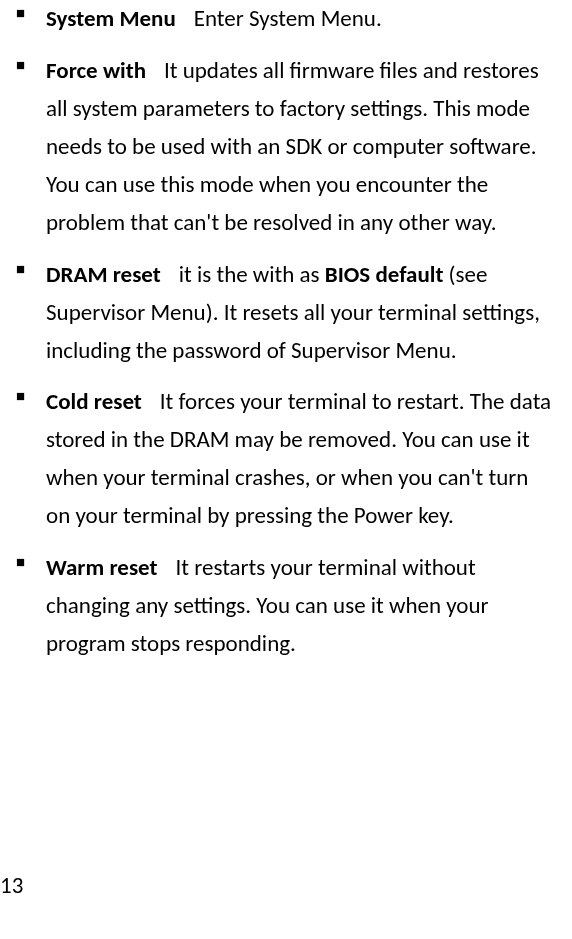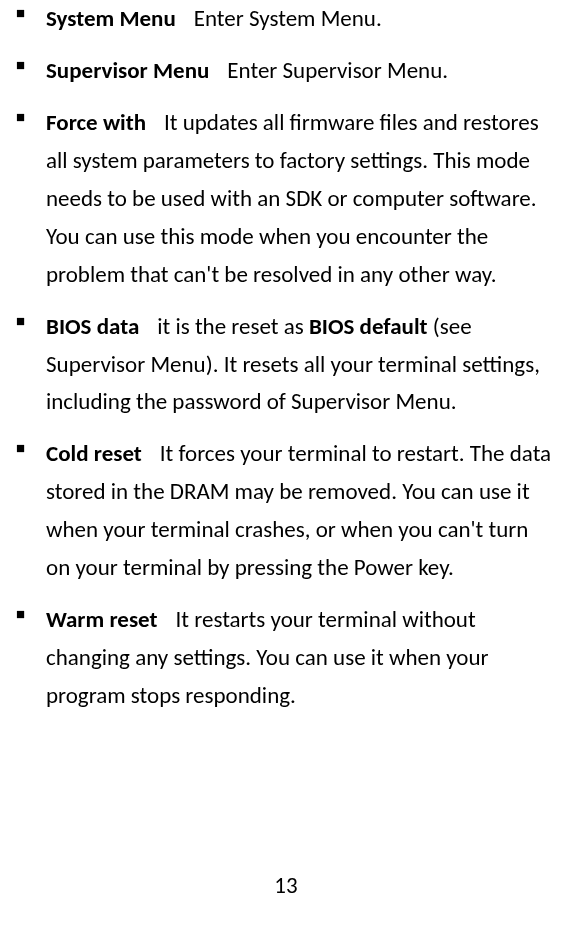--- a/index.html
+++ b/index.html
@@ -42,39 +42,35 @@
     }
     .term-gap {
       display: inline-block;
       width: 18px;
     }
     .page-number {
       position: absolute;
       bottom: 40px;
       left: 0;
       right: 0;
-      text-align: center;
       font-size: 23px;
     }
   </style>
 </head>
 <body>
 
 <ul class="bullet-list">
   <li>
     <span class="term">System Menu</span><span class="term-gap"></span><span>Enter System Menu.</span>
   </li>
   <li>
-    <span class="term">Supervisor Menu</span><span class="term-gap"></span><span>Enter Supervisor Menu.</span>
-  </li>
-  <li>
     <span class="term">Force with</span><span class="term-gap"></span><span>It updates all firmware files and restores all system parameters to factory settings. This mode needs to be used with an SDK or computer software. You can use this mode when you encounter the problem that can't be resolved in any other way.</span>
   </li>
   <li>
-    <span class="term">BIOS data</span><span class="term-gap"></span><span><span>it is the reset as </span><span class="inline-bold">BIOS default</span><span> (see Supervisor Menu). It resets all your terminal settings, including the password of Supervisor Menu.</span></span>
+    <span class="term">DRAM reset</span><span class="term-gap"></span><span><span>it is the with as </span><span class="inline-bold">BIOS default</span><span> (see Supervisor Menu). It resets all your terminal settings, including the password of Supervisor Menu.</span></span>
   </li>
   <li>
     <span class="term">Cold reset</span><span class="term-gap"></span><span>It forces your terminal to restart. The data stored in the DRAM may be removed. You can use it when your terminal crashes, or when you can't turn on your terminal by pressing the Power key.</span>
   </li>
   <li>
     <span class="term">Warm reset</span><span class="term-gap"></span><span>It restarts your terminal without changing any settings. You can use it when your program stops responding.</span>
   </li>
 </ul>
 
 <div class="page-number">13</div>

